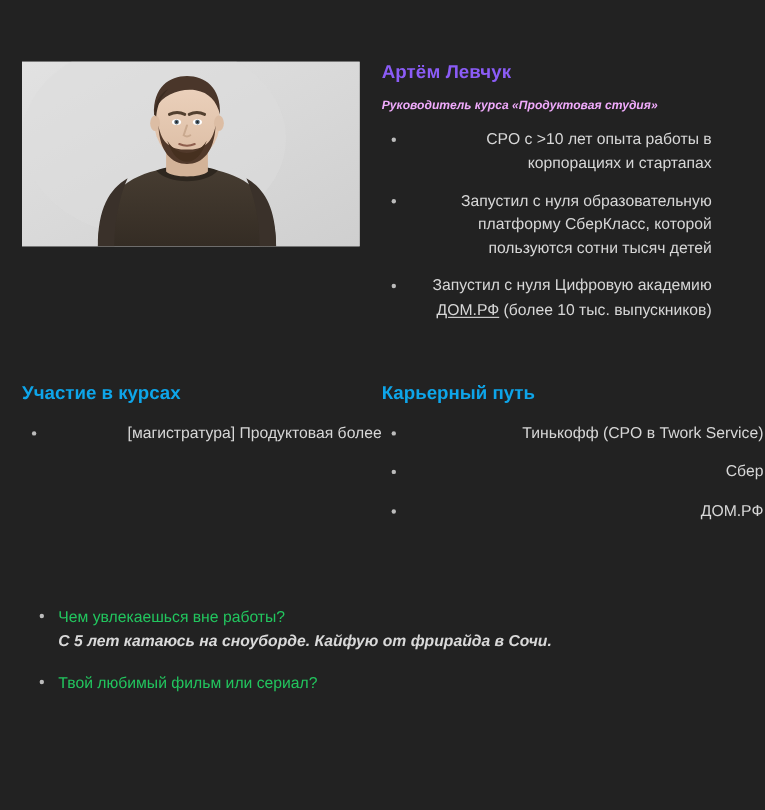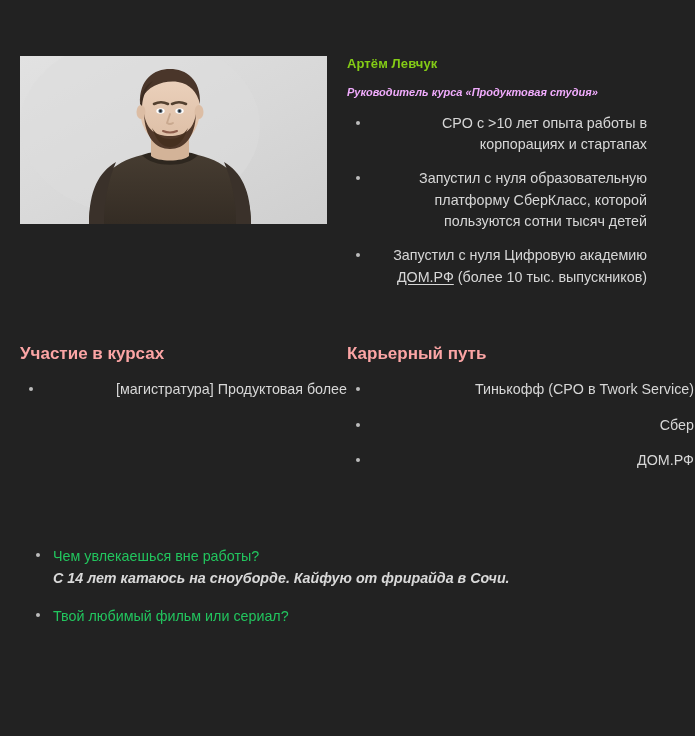--- a/index.html
+++ b/index.html
@@ -44,24 +44,24 @@
   }
   .photo-svg { display: block; width: 307px; height: 168px; }
 
   .intro-col {
     flex: 1 1 auto;
     padding-right: 10px;
   }
 
   h2.name {
     margin: 0 0 13px 0;
-    font-size: 13px;
+    font-size: 17px;
     font-weight: bold;
     line-height: 1.2;
-    color: #84cc16;
+    color: #8b5cf6;
     letter-spacing: 0.1px;
   }
   .role {
     margin: 0 0 12px 0;
     font-size: 11px;
     font-style: italic;
     font-weight: bold;
     line-height: 1.45;
     color: #f0abfc;
     max-width: 272px;
@@ -107,21 +107,21 @@
   }
   .mid-col { width: 347px; flex: 0 0 347px; }
   .mid-col.left { padding-left: 20px; }
   .mid-col.right { padding-left: 0px; }
 
   h3.section-title {
     margin: 0 0 15px 0;
     font-size: 17px;
     font-weight: bold;
     line-height: 1.2;
-    color: #fca5a5;
+    color: #0ea5e9;
   }
   .mid-col li.bullet { margin-bottom: 14px; }
 
   
   .bottom {
     padding: 59px 20px 0 20px;
   }
   .bottom h3.section-title { margin-bottom: 14px; }
   .qa-item {
     position: relative;
@@ -266,21 +266,21 @@
           <span>ДОМ.РФ</span>
         </li>
       </ul>
     </div>
   </div>
 
   <div class="bottom">
 
     <div class="qa-item">
       <div class="qa-q">Чем увлекаешься вне работы?</div>
-      <div class="qa-a">С 14 лет катаюсь на сноуборде. Кайфую от фрирайда в Сочи.</div>
+      <div class="qa-a">С 5 лет катаюсь на сноуборде. Кайфую от фрирайда в Сочи.</div>
     </div>
     <div class="qa-item">
       <div class="qa-q">Твой любимый фильм или сериал?</div>
 
     </div>
   </div>
 
 </div>
 
 </body></html>

